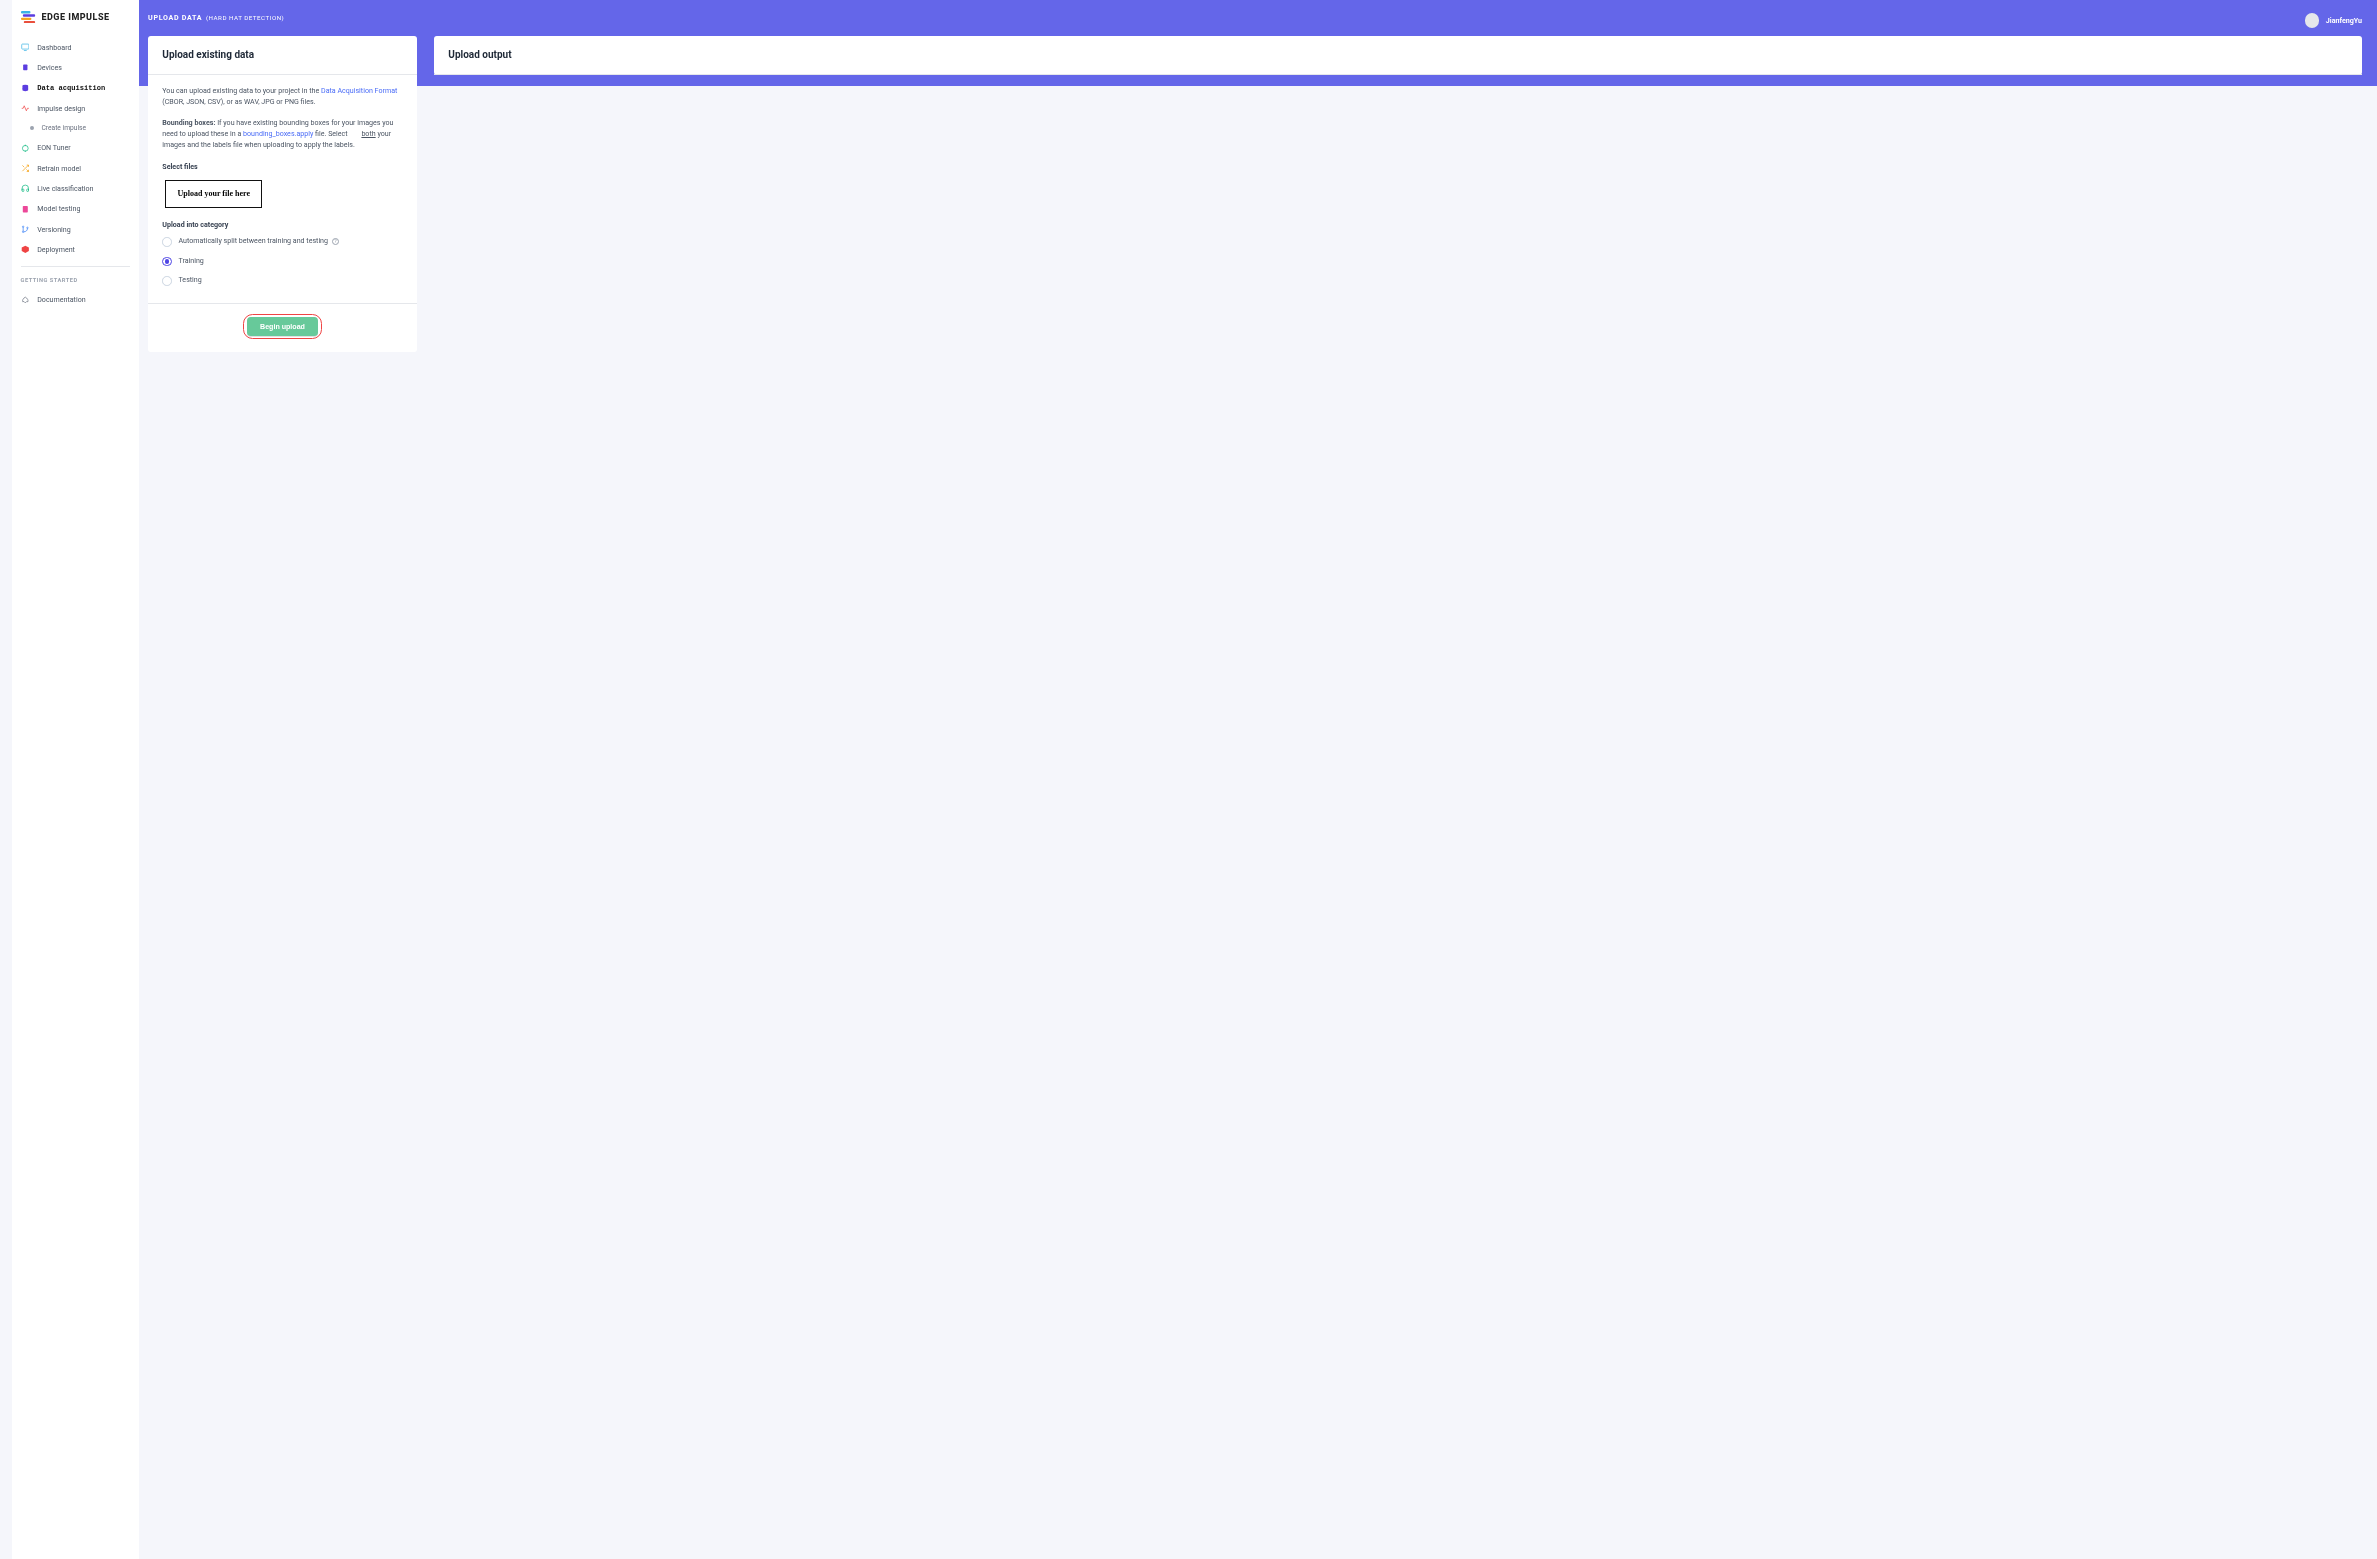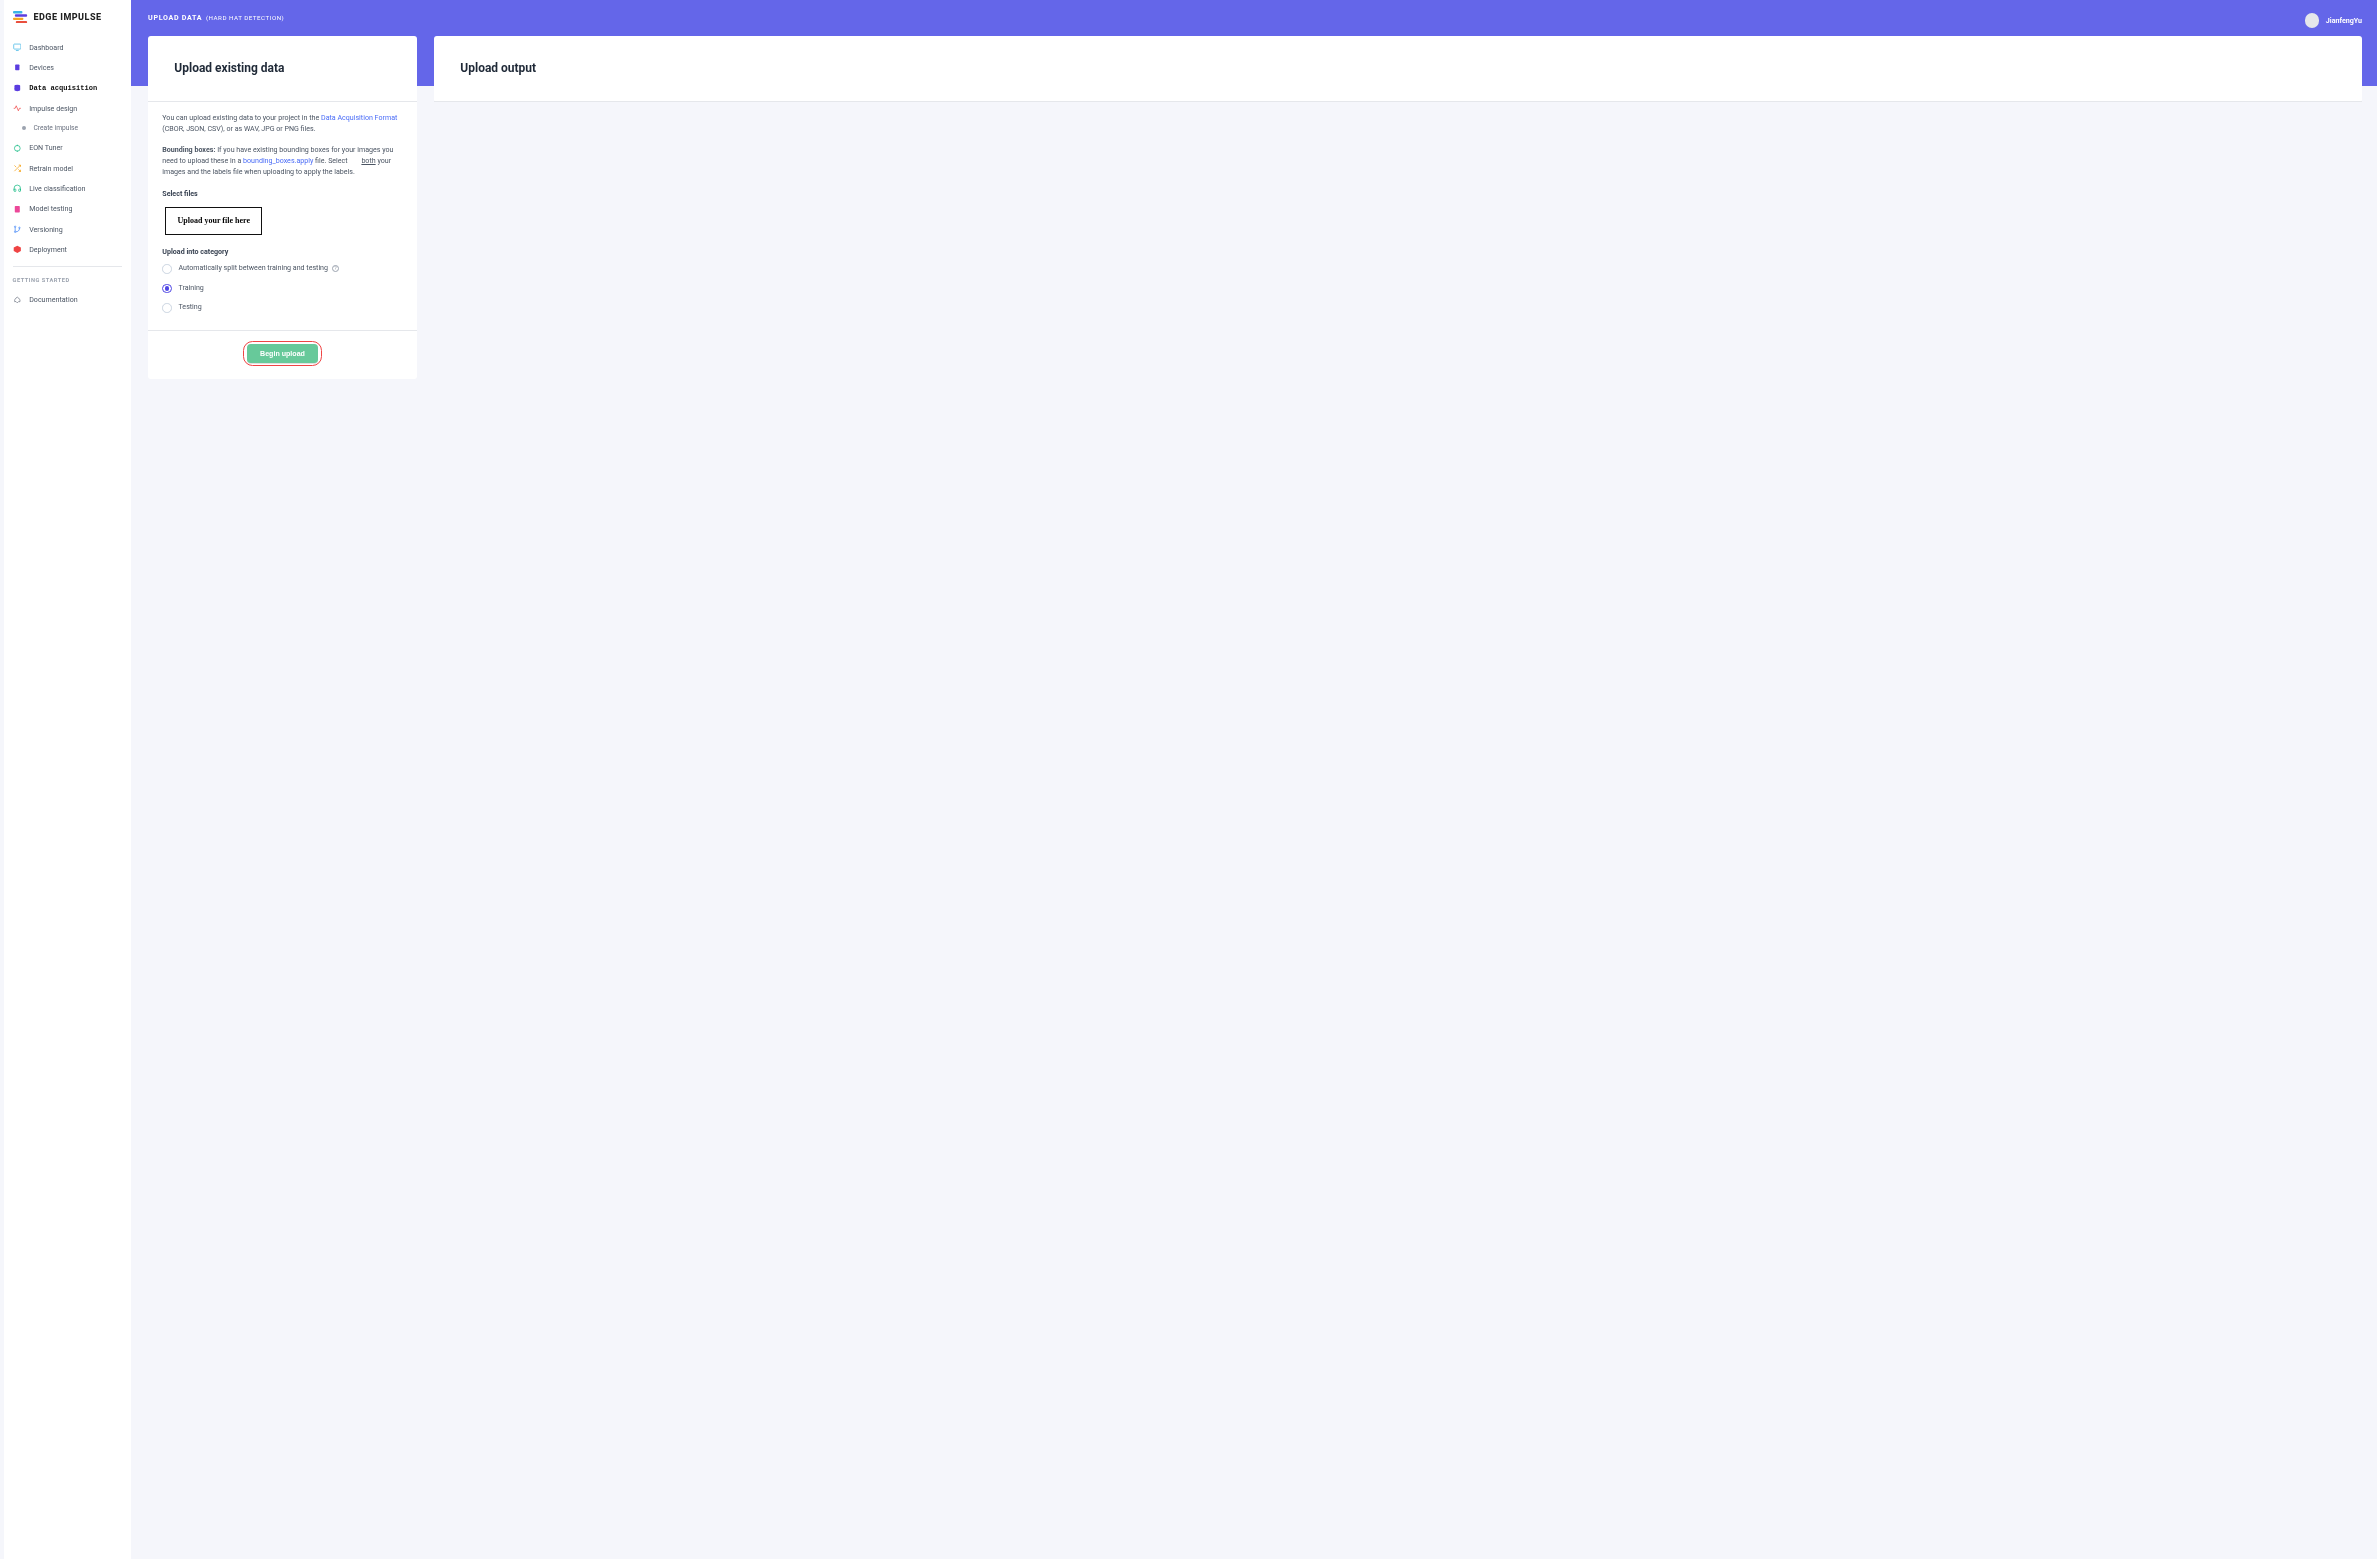--- a/index.html
+++ b/index.html
@@ -11,21 +11,21 @@
     --text-muted:#6b7280;
     --text-light:#9ca3af;
     --border:#e5e7eb;
     --green-btn:#67c99a;
     --bg:#f5f6fb;
   }
   *{box-sizing:border-box;}
   body{margin:0;font-family:-apple-system,BlinkMacSystemFont,"Segoe UI",Roboto,Helvetica,Arial,sans-serif;color:var(--text);background:var(--bg);}
   
   
-  .sidebar{position:fixed;left:4px;top:0;bottom:0;width:var(--sidebar-w);background:#fff;padding:10.5px 0 0 0;overflow:auto;}
+  .sidebar{position:fixed;left:12px;top:0;bottom:0;width:var(--sidebar-w);background:#fff;padding:10.5px 0 0 0;overflow:auto;}
   .logo{display:flex;align-items:center;gap:4.8px;padding:0 8.6px 14.3px 8.6px;}
   .logo svg{flex-shrink:0;}
   .logo-text{font-weight:800;font-size:9px;letter-spacing:0.5px;color:#222;}
   .nav{list-style:none;margin:0;padding:0;}
   .nav li{display:flex;align-items:center;gap:8px;padding:5.7px 8.6px;font-size:7.1px;color:#4b5563;cursor:pointer;}
   .nav li.active{color:#111;font-weight:700;font-family:Liberation Mono, monospace;}
   .nav li.sub{padding-left:18px;gap:7.6px;font-size:6.7px;color:#6b7280;}
   .nav li.sub::before{content:"";width:3.8px;height:3.8px;border-radius:50%;background:#9ca3af;flex-shrink:0;}
   .nav .nav-icon{width:8.6px;height:8.6px;display:flex;align-items:center;justify-content:center;flex-shrink:0;}
   .side-divider{height:0.5px;background:var(--border);margin:5.7px 8.6px;}
@@ -37,21 +37,21 @@
   .topbar .subtitle{font-weight:400;font-size:6.2px;letter-spacing:0.5px;margin-left:1.9px;}
   .user{display:flex;align-items:center;gap:6.7px;}
   .avatar{width:14.3px;height:14.3px;border-radius:50%;background:#e5e7eb;}
   .username{font-weight:700;font-size:7.1px;color:#fff;}
   
   
   .main{margin-left:var(--sidebar-w);padding:0 15px 15px 21px;margin-top:-50px;display:flex;gap:17px;align-items:flex-start;}
   .card{background:#fff;border-radius:2.9px;flex:1;min-width:0;}
   .card-left{max-width:269px;}
   .card-header{padding:13.3px 14.3px;border-bottom:0.5px solid var(--border);}
-  .card-header h2{margin:12px;font-size:12px;font-weight:700;color:#1f2937;}
+  .card-header h2{margin:0;font-size:10px;font-weight:700;color:#1f2937;}
   .card-body{padding:11.4px 14.3px;font-size:7.1px;line-height:1.55;color:#4b5563;}
   .card-body p{margin:0 0 10.5px 0;}
   .card-body a{color:var(--link);text-decoration:none;}
   .card-body .underline{text-decoration:underline;padding-left:12px;}
   .section-label{font-weight:700;color:#374151;margin-bottom:5.7px;font-size:7.1px;}
   .file-box{border:0.5px solid #111;padding:6.7px 11.4px;font-family:Georgia,"Times New Roman",serif;font-weight:700;font-size:8px;color:#000;display:inline-block;margin:1.9px 0 11.4px 2.9px;cursor:pointer;}
   .radio-list{display:flex;flex-direction:column;gap:8.6px;margin-bottom:4.8px;}
   .radio-item{display:flex;align-items:center;gap:6.7px;cursor:pointer;}
   .radio{width:9.5px;height:9.5px;border-radius:50%;border:1px solid #cbd5e1;display:flex;align-items:center;justify-content:center;flex-shrink:0;}
   .radio.selected{border-color:#4f46e5;}

